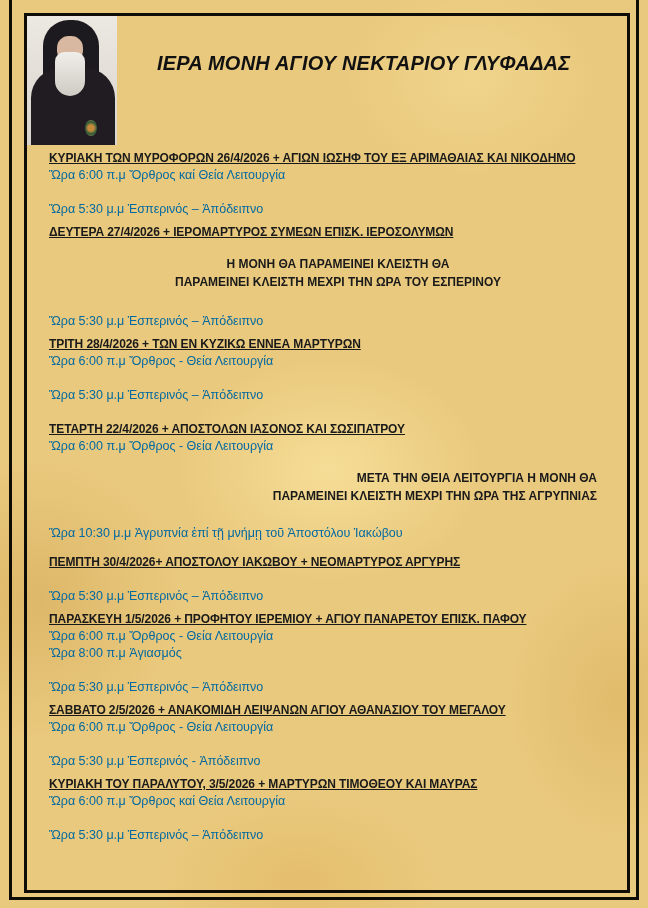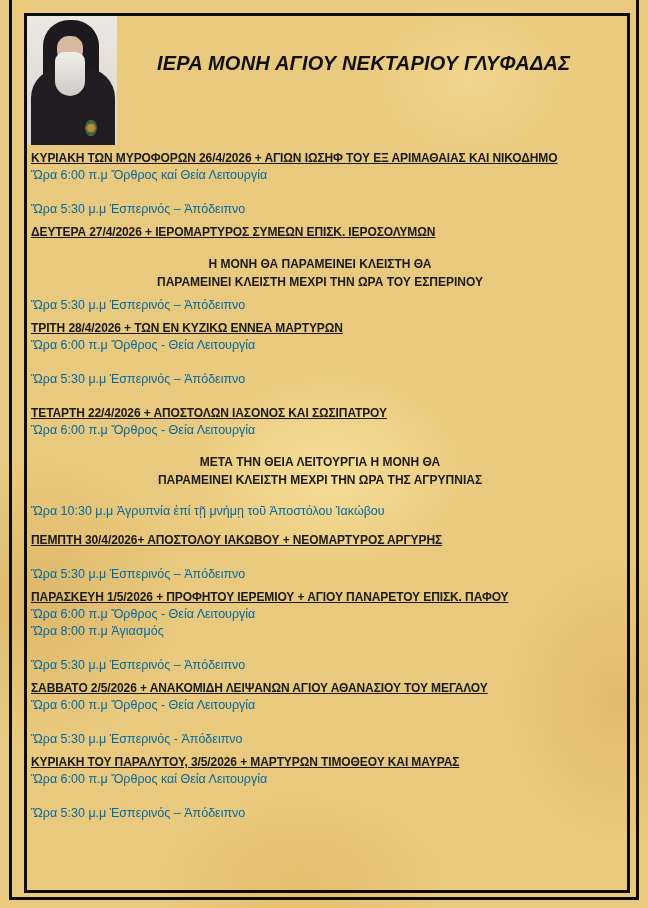--- a/index.html
+++ b/index.html
@@ -50,21 +50,21 @@
       background: radial-gradient(circle, #c48a3a 30%, #2a5a3a 60%, #b09050 100%);
       border-radius: 50%;
     }
     .title {
       position: absolute; left: 157px; top: 52px; width: 470px;
       font-size: 20px; font-weight: bold; font-style: italic;
       letter-spacing: 0.2px; color: #111;
       white-space: nowrap;
     }
     .content {
-      position: absolute; left: 31px; top: 150px; width: 548px;
+      position: absolute; left: 49px; top: 150px; width: 548px;
       font-size: 12.5px; line-height: 17px;
     }
     .heading {
       font-weight: bold; text-decoration: underline; white-space: nowrap;
       overflow: hidden; font-size: 12px; letter-spacing: -0.1px;
     }
     .svc { white-space: nowrap; color: #0369a1; }
     .gap { height: 17px; }
     .notice {
       font-weight: bold; text-align: center; font-size: 12px; line-height: 18px;
@@ -92,38 +92,38 @@
 
   <div class="block">
     <div class="heading">ΚΥΡΙΑΚΗ ΤΩΝ ΜΥΡΟΦΟΡΩΝ 26/4/2026 + ΑΓΙΩΝ ΙΩΣΗΦ ΤΟΥ ΕΞ ΑΡΙΜΑΘΑΙΑΣ ΚΑΙ ΝΙΚΟΔΗΜΟ</div>
     <div class="svc">Ὥρα  6:00 π.μ  Ὄρθρος καί Θεία Λειτουργία</div>
     <div class="gap"></div>
     <div class="svc">Ὥρα  5:30 μ.μ  Ἑσπερινός – Ἀπόδειπνο</div>
   </div>
 
   <div class="block">
     <div class="heading">ΔΕΥΤΕΡΑ 27/4/2026 + ΙΕΡΟΜΑΡΤΥΡΟΣ ΣΥΜΕΩΝ ΕΠΙΣΚ. ΙΕΡΟΣΟΛΥΜΩΝ</div>
-    <div class="notice" style="margin-top:14px;margin-bottom:6px;">
+    <div class="notice" style="margin-top:14px;margin-bottom:22px;">
       <div>Η ΜΟΝΗ ΘΑ ΠΑΡΑΜΕΙΝΕΙ ΚΛΕΙΣΤΗ ΘΑ</div>
       <div>ΠΑΡΑΜΕΙΝΕΙ ΚΛΕΙΣΤΗ ΜΕΧΡΙ ΤΗΝ ΩΡΑ ΤΟΥ ΕΣΠΕΡΙΝΟΥ</div>
     </div>
     <div class="svc">Ὥρα  5:30 μ.μ  Ἑσπερινός – Ἀπόδειπνο</div>
   </div>
 
   <div class="block">
     <div class="heading">ΤΡΙΤΗ 28/4/2026 + ΤΩΝ ΕΝ ΚΥΖΙΚΩ ΕΝΝΕΑ ΜΑΡΤΥΡΩΝ</div>
     <div class="svc">Ὥρα  6:00 π.μ  Ὄρθρος - Θεία Λειτουργία</div>
     <div class="gap"></div>
     <div class="svc">Ὥρα  5:30 μ.μ   Ἑσπερινός – Ἀπόδειπνο</div>
   </div>
 
   <div class="block" style="margin-top:17px;">
     <div class="heading">ΤΕΤΑΡΤΗ 22/4/2026 + ΑΠΟΣΤΟΛΩΝ ΙΑΣΟΝΟΣ ΚΑΙ ΣΩΣΙΠΑΤΡΟΥ</div>
     <div class="svc">Ὥρα  6:00 π.μ  Ὄρθρος - Θεία Λειτουργία</div>
-    <div class="notice" style="margin-top:14px;margin-bottom:14px;">
+    <div class="notice" style="margin-top:14px;margin-bottom:20px;text-align:right;">
       <div>ΜΕΤΑ ΤΗΝ ΘΕΙΑ ΛΕΙΤΟΥΡΓΙΑ Η ΜΟΝΗ  ΘΑ</div>
       <div>ΠΑΡΑΜΕΙΝΕΙ ΚΛΕΙΣΤΗ ΜΕΧΡΙ ΤΗΝ ΩΡΑ ΤΗΣ ΑΓΡΥΠΝΙΑΣ</div>
     </div>
     <div class="svc">Ὥρα  10:30 μ.μ   Ἀγρυπνία ἐπί τῇ μνήμῃ τοῦ Ἀποστόλου Ἰακώβου</div>
   </div>
 
   <div class="block" style="margin-top:12px;">
     <div class="heading">ΠΕΜΠΤΗ 30/4/2026+ ΑΠΟΣΤΟΛΟΥ ΙΑΚΩΒΟΥ + ΝΕΟΜΑΡΤΥΡΟΣ ΑΡΓΥΡΗΣ</div>
     <div class="gap"></div>
     <div class="svc">Ὥρα  5:30 μ.μ   Ἑσπερινός – Ἀπόδειπνο</div>

